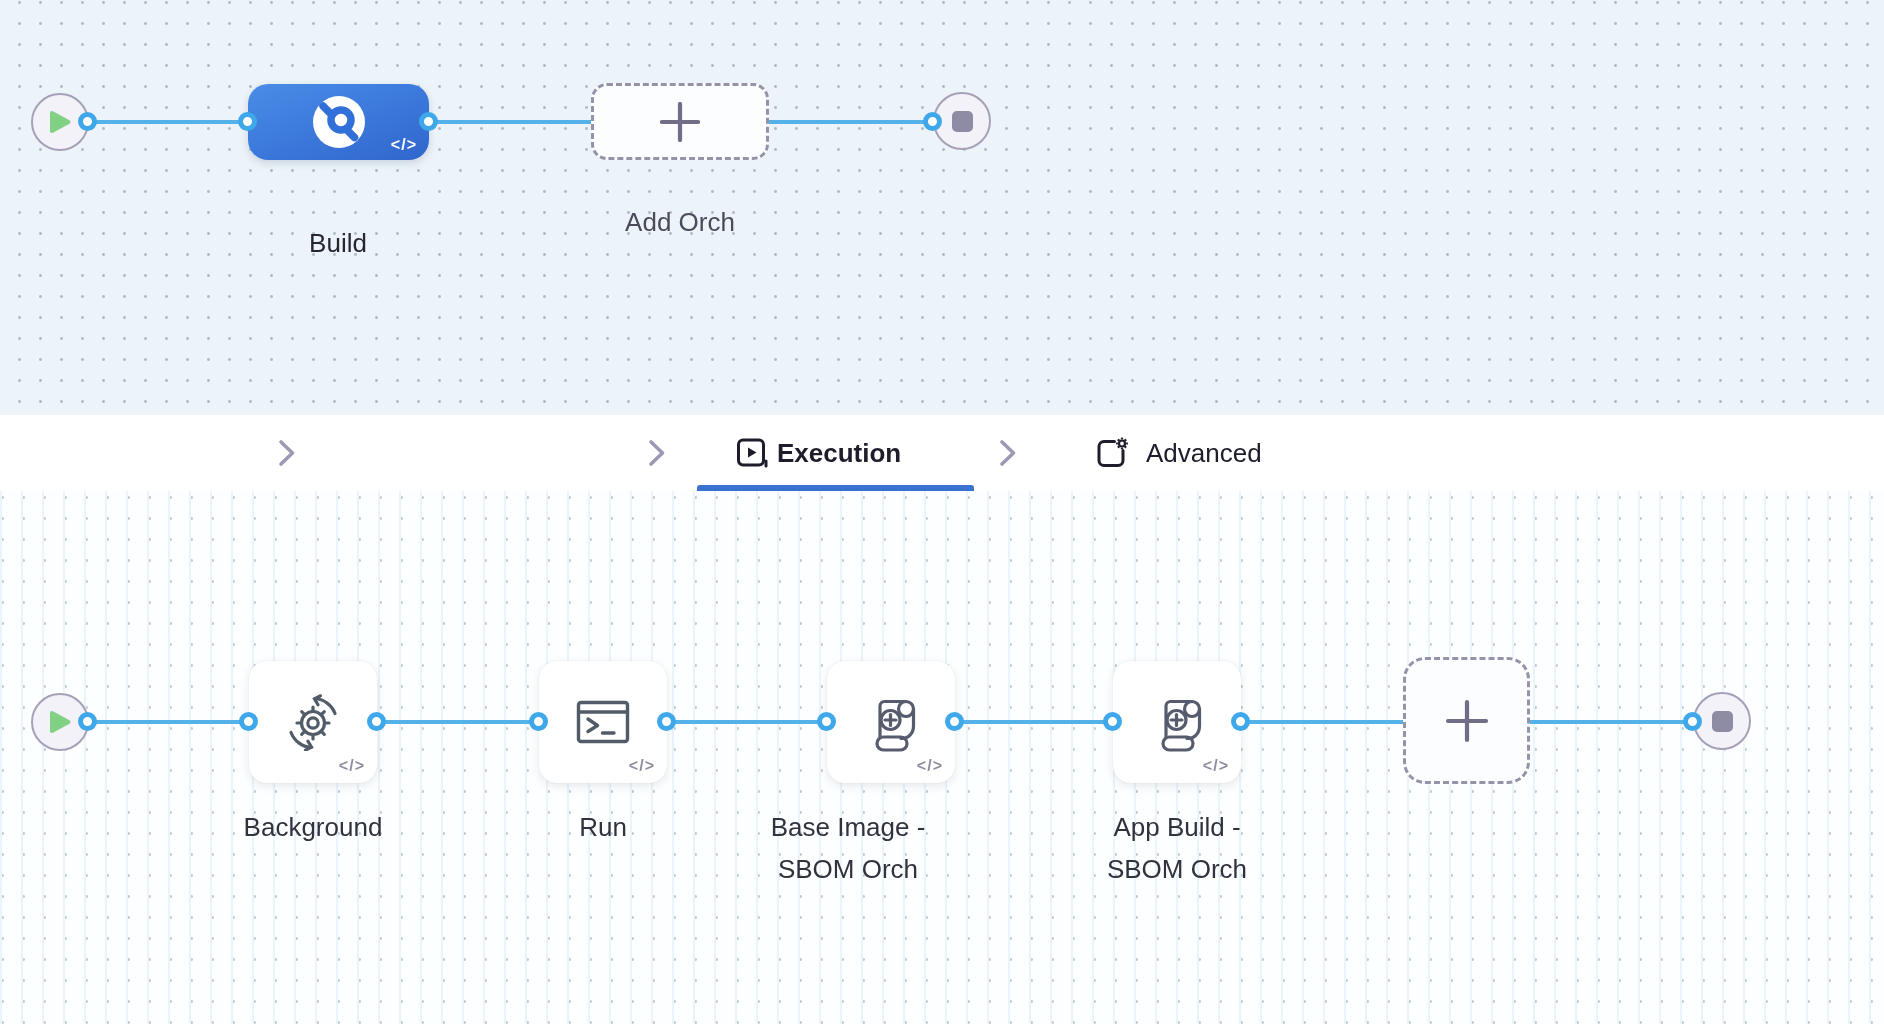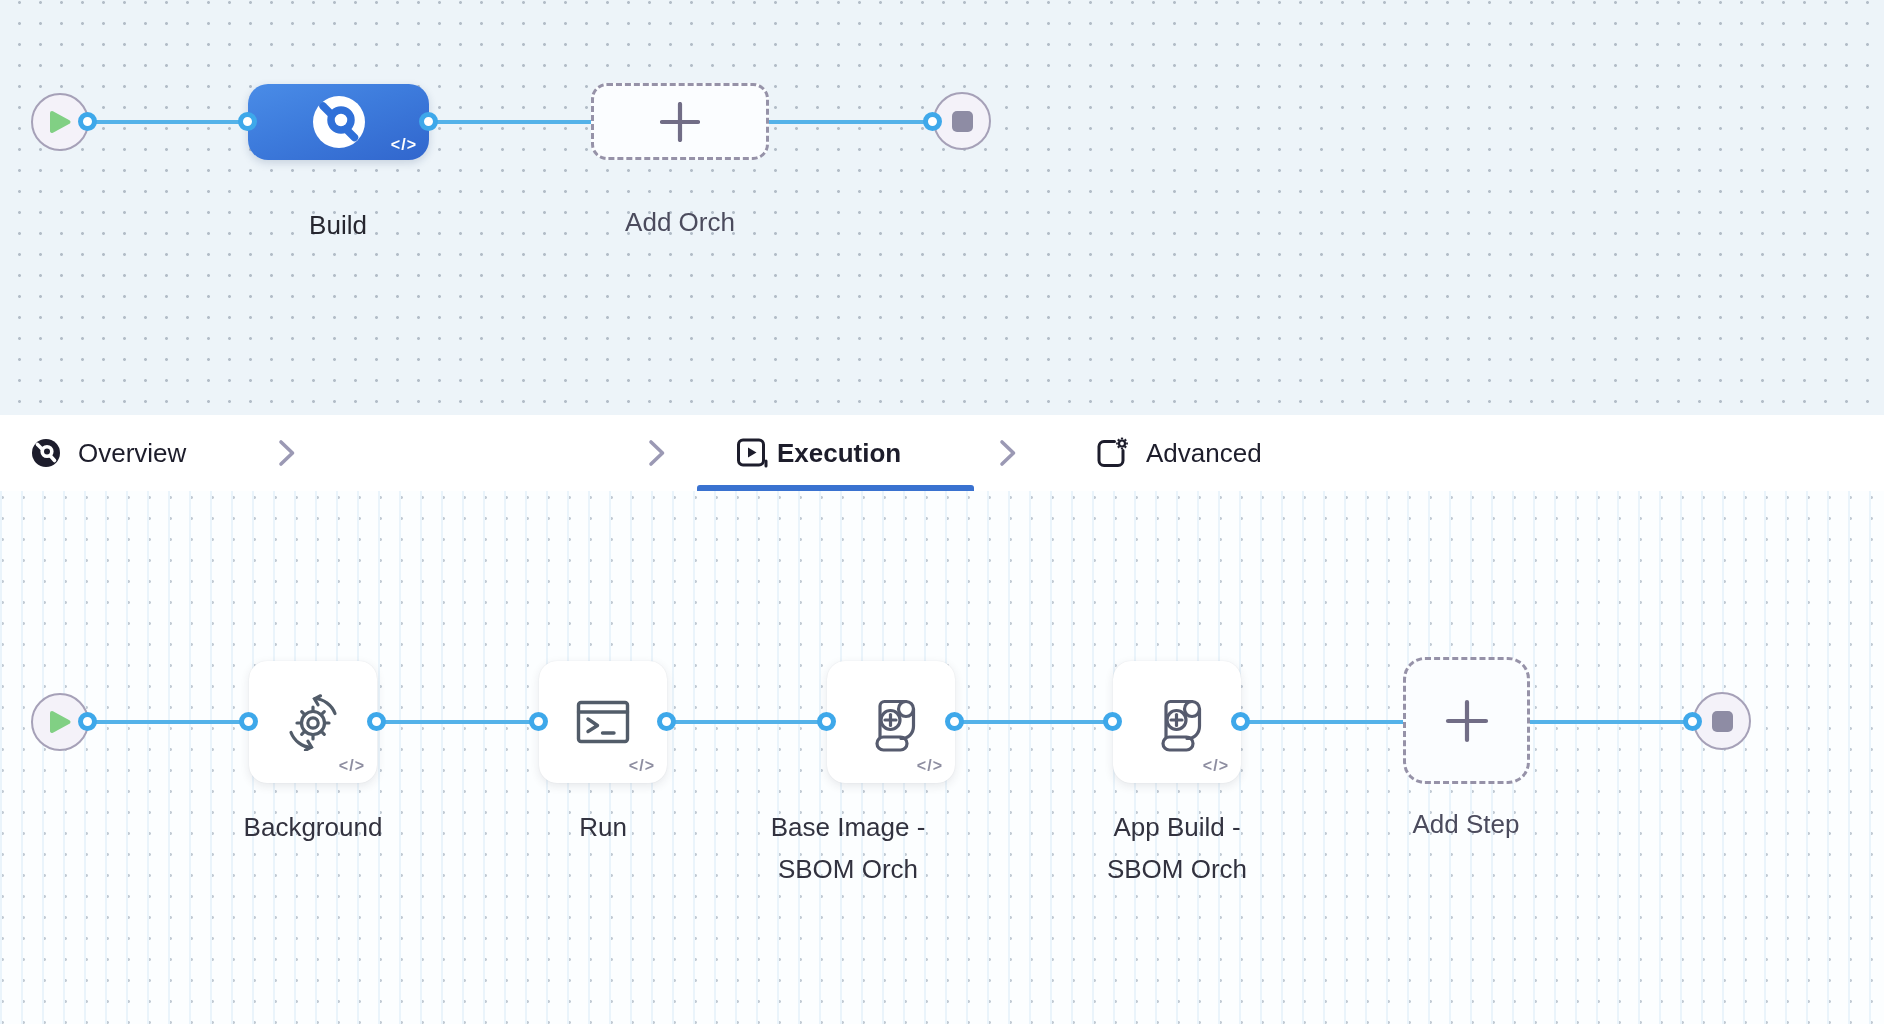--- a/index.html
+++ b/index.html
@@ -59,21 +59,21 @@
   .add-step { left:1403px; top:657px; width:127px; height:127px; border-radius:22px; }
 
   .step-card { position:absolute; top:661px; width:128px; height:122px;
     background:#ffffff; border-radius:18px; z-index:2; cursor:pointer;
     box-shadow:0 3px 10px rgba(40,41,61,.10), 0 0 1px rgba(40,41,61,.12);
     display:flex; align-items:center; justify-content:center; }
 
   .node-label { position:absolute; width:320px; text-align:center; z-index:1;
     font-size:26px; line-height:42px; color:#32323f; white-space:pre-line; }
   .node-label.dim { color:#4b4b5d; }
-  .node-label.strong { color:#26262f; font-weight:500; }
+  .node-label.strong { color:#26262f; font-weight:500;margin-top:18px; }
 </style>
 </head>
 <body>
 
 <div id="root">
 
   <div class="canvas-top"></div>
 
   <div class="hline" style="left:88px;  top:120px; width:160px;"></div>
   <div class="hline" style="left:429px; top:120px; width:162px;"></div>
@@ -113,31 +113,20 @@
   <div class="port" style="left:78px;  top:112px;"></div>
   <div class="port" style="left:238px; top:112px;"></div>
   <div class="port" style="left:419px; top:112px;"></div>
   <div class="port" style="left:923px; top:112px;"></div>
 
   <div class="node-label strong" style="left:178px; top:204px;">Build</div>
   <div class="node-label dim" style="left:520px; top:201px;">Add Orch</div>
 
   <div class="tabbar">
 
-    <div class="tab" style="left:30px;">
-      <svg width="32" height="32" viewBox="0 0 32 32">
-        <circle cx="16" cy="16" r="14" fill="#1d1d2c"></circle>
-        <g stroke="#ffffff" stroke-width="3.6" fill="none" stroke-linecap="round">
-          <line x1="7.5" y1="7.5" x2="12" y2="12"></line>
-          <circle cx="17" cy="14.5" r="4.8"></circle>
-          <line x1="20.5" y1="19" x2="24.5" y2="23.5"></line>
-        </g>
-      </svg>
-      <span class="tab-label">Overview</span>
-    </div>
 
     <div class="tab-chevron" style="left:276px;">
       <svg width="22" height="30" viewBox="0 0 22 30">
         <path d="M5 4 L16.5 15 L5 26" stroke="#9b99b4" stroke-width="3.6" fill="none" stroke-linecap="round" stroke-linejoin="round"></path>
       </svg>
     </div>
 
 
     <div class="tab-chevron" style="left:646px;">
       <svg width="22" height="30" viewBox="0 0 22 30">
@@ -285,15 +274,14 @@
   <div class="port" style="left:1103px; top:712px;"></div>
   <div class="port" style="left:1231px; top:712px;"></div>
   <div class="port" style="left:1683px; top:712px;"></div>
 
   <div class="node-label" style="left:153px;  top:806px;">Background</div>
   <div class="node-label" style="left:443px;  top:806px;">Run</div>
   <div class="node-label" style="left:688px;  top:806px;">Base Image -
 SBOM Orch</div>
   <div class="node-label" style="left:1017px; top:806px;">App Build -
 SBOM Orch</div>
-  <div class="node-label dim" style="left:1306px; top:803px;">Add Step</div>
 
 </div>
 
 </body></html>

